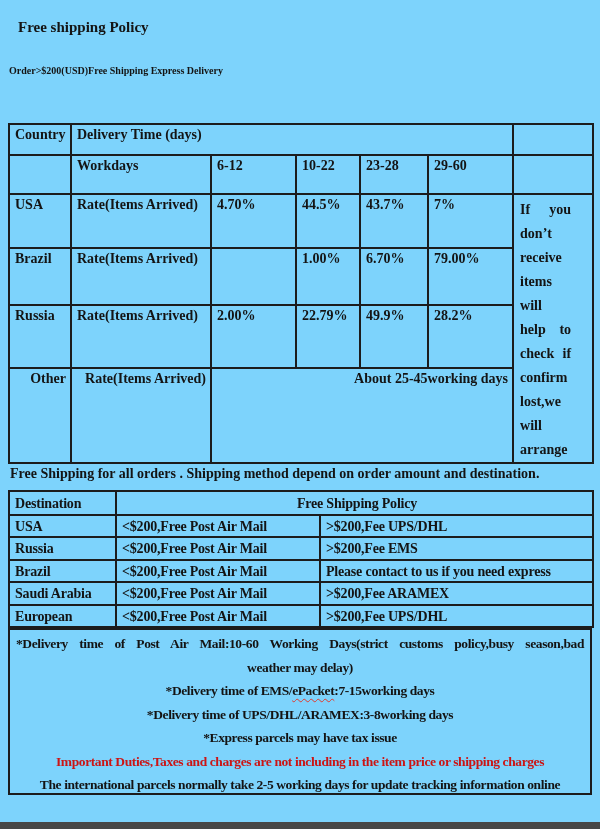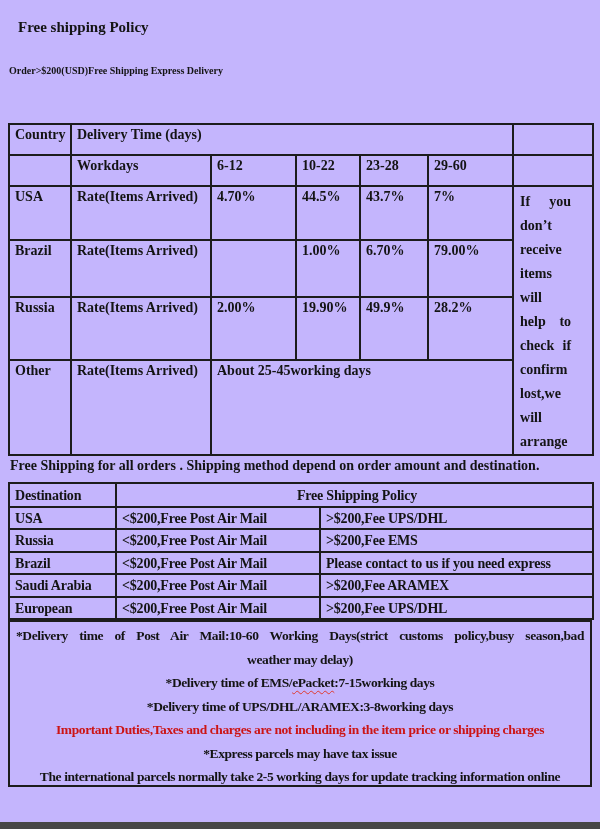--- a/index.html
+++ b/index.html
@@ -2,21 +2,21 @@
 <html><head>
 <meta charset="utf-8">
 <style>
   * { box-sizing: border-box; margin: 0; padding: 0; }
   html,body { width: 600px; }
   body { background: #ffffff; }
   .page {
     position: relative;
     width: 600px;
     height: 829px;
-    background: #c4b5fd;
+    background: #7dd3fc;
     color: #141414;
     font-family: "Liberation Serif", "DejaVu Serif", serif;
     font-weight: bold;
     overflow: hidden;
   }
   .title { padding: 18px 0 0 18px; font-size: 15px; line-height: 18px; }
   .subtitle { margin: 26px 0 0 9px; font-size: 10px; line-height: 18px; white-space: nowrap; }
 
   table { border-collapse: collapse; table-layout: fixed; margin-left: 8px; width: 584px; }
   td {
@@ -24,25 +24,25 @@
     font-size: 14px;
     vertical-align: top;
     padding: 2px 4px 2px 5px;
     overflow: hidden;
     white-space: nowrap;
   }
 
   
   .t1 { margin-top: 43px; }
   .t1 .r1 { height: 31px; padding-left: 7px; }
-  .t1 .r2 { height: 31px; }
+  .t1 .r2 { height: 39px; }
   .t1 .r3 { height: 40px; }
   .t1 .r4 { height: 42px; }
   .t1 .r5 { height: 46px; }
-  .t1 .r6 { height: 70px; }
+  .t1 .r6 { height: 70px; text-align: right; }
   .t1 td.side-note {
     white-space: normal;
     padding: 3px 21px 0 6px;
     line-height: 24px;
   }
   .side-line { text-align: justify; text-align-last: justify; }
 
   .mid-note { margin: 2px 0 8px 10px; font-size: 14px; line-height: 16px; white-space: nowrap; }
 
   
@@ -142,21 +142,21 @@
       <td>Rate(Items Arrived)</td>
       <td></td>
       <td>1.00%</td>
       <td>6.70%</td>
       <td>79.00%</td>
     </tr>
     <tr class="r5">
       <td>Russia</td>
       <td>Rate(Items Arrived)</td>
       <td>2.00%</td>
-      <td>19.90%</td>
+      <td>22.79%</td>
       <td>49.9%</td>
       <td>28.2%</td>
     </tr>
     <tr class="r6">
       <td>Other</td>
       <td>Rate(Items Arrived)</td>
       <td colspan="4">About 25-45working days</td>
     </tr>
   </tbody>
     </table>
@@ -200,20 +200,20 @@
       <td>&gt;$200,Fee UPS/DHL</td>
     </tr>
   </tbody>
     </table>
 
   <div class="notes-box">
     <div class="note-line note-justify">*Delivery time of Post Air Mail:10-60 Working Days(strict customs policy,busy season,bad</div>
     <div class="note-line">weather may delay)</div>
     <div class="note-line"><span>*Delivery time of EMS/</span><span class="squiggle">ePacket</span><span>:7-15working days</span></div>
     <div class="note-line">*Delivery time of UPS/DHL/ARAMEX:3-8working days</div>
+    <div class="note-line">*Express parcels may have tax issue</div>
     <div class="note-line note-red">Important Duties,Taxes and charges are not including in the item price or shipping charges</div>
-    <div class="note-line">*Express parcels may have tax issue</div>
     <div class="note-line">The international parcels normally take 2-5 working days for update tracking information online</div>
   </div>
 
   <div class="bottom-bar"></div>
 
 </div>
 
 </body></html>

